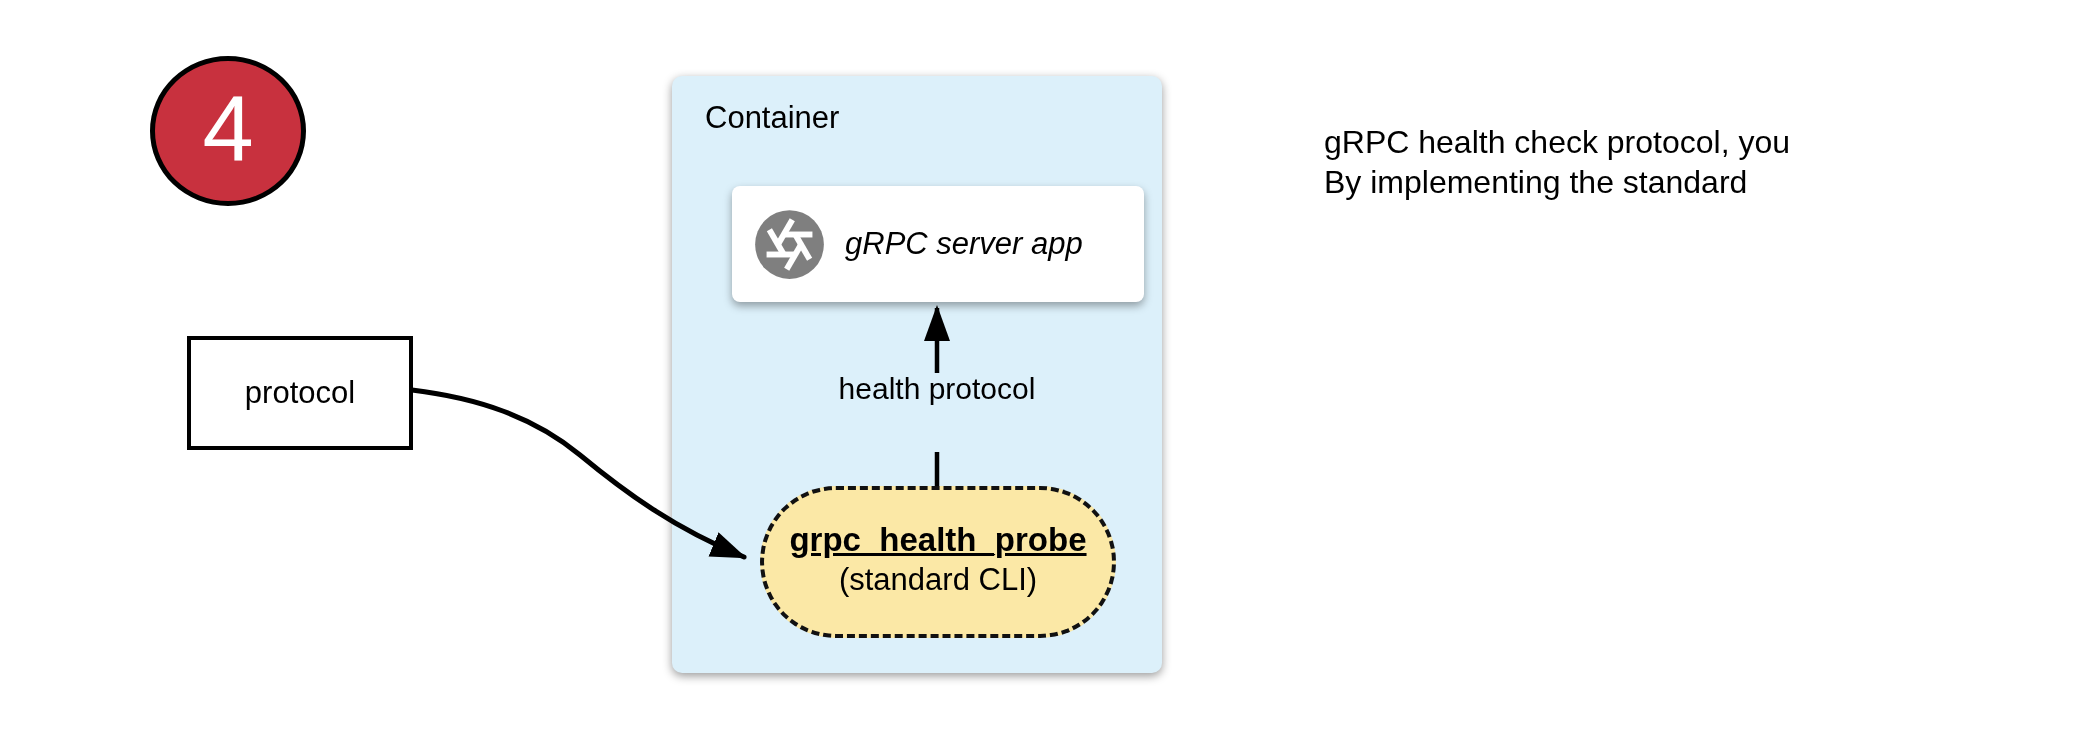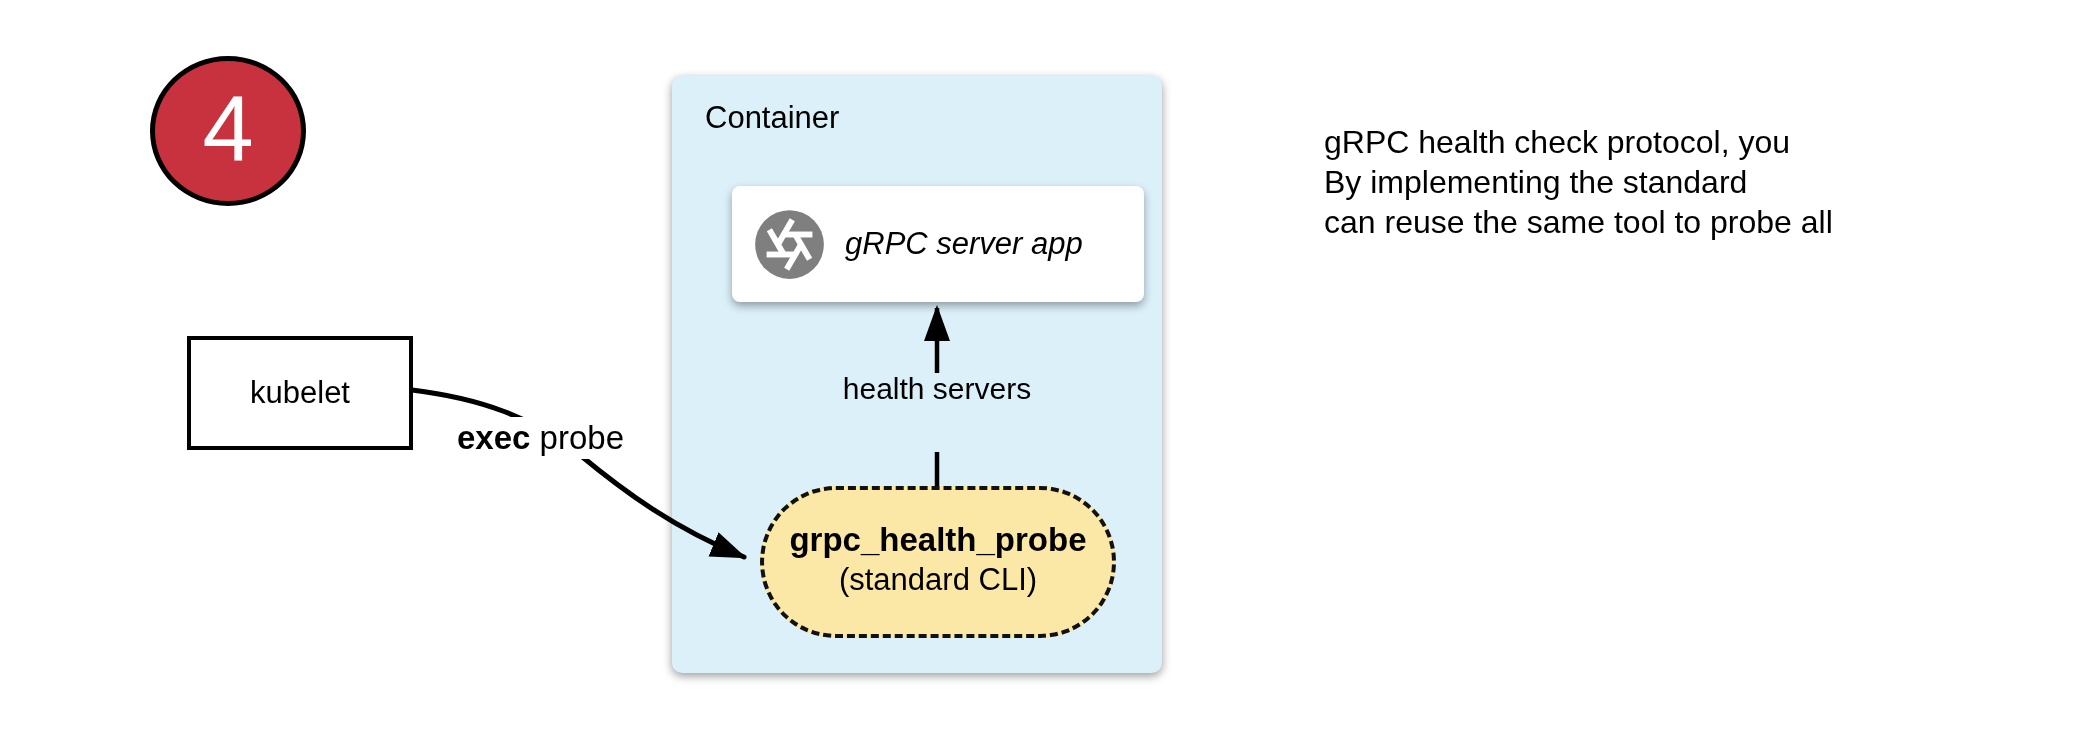--- a/index.html
+++ b/index.html
@@ -107,21 +107,21 @@
     width: 356px; height: 152px;
     background: #FBE8A6;
     border: 4px dashed #111;
     border-radius: 76px;
     box-sizing: border-box;
     display: flex; flex-direction: column;
     align-items: center; justify-content: center;
     padding-bottom: 6px;
     z-index: 2;
   }
-  .probe-name { font-size: 33px; font-weight: bold; line-height: 42px; }
+  .probe-name { font-size: 33px; font-weight: bold; line-height: 42px; text-decoration: underline; }
   .probe-sub  { font-size: 31px; line-height: 38px; }
 
   
   .arrows {
     position: absolute;
     left: 0; top: 0;
     width: 2100px; height: 750px;
     z-index: 5;
     pointer-events: none;
   }
@@ -138,21 +138,21 @@
 </head>
 <body>
 
 <div id="canvas">
 
   <div class="badge">
     <span class="badge-num">4</span>
   </div>
 
   <div class="kubelet">
-    <span>kubelet</span>
+    <span>protocol</span>
   </div>
 
   <div class="container-box">
     <div class="container-title">Container</div>
   </div>
 
   <div class="server-box">
     <svg class="icon" viewBox="0 0 24 24" aria-hidden="true">
       <circle cx="12" cy="12" r="11" fill="#7F7F7F"></circle>
       <g stroke="#ffffff" stroke-width="1.9" fill="none">
@@ -161,21 +161,21 @@
         <line x1="8.30" y1="12" x2="12.90" y2="4.05"></line>
         <line x1="10.15" y1="15.2" x2="5.56" y2="7.25"></line>
         <line x1="13.85" y1="15.2" x2="4.66" y2="15.2"></line>
         <line x1="15.70" y1="12" x2="11.10" y2="19.95"></line>
       </g>
     </svg>
     <span class="server-label">gRPC server app</span>
   </div>
 
   <div class="protocol-label">
-    <div>health servers</div>
+    <div>health protocol</div>
   </div>
 
   <div class="probe-node">
     <div class="probe-name">grpc_health_probe</div>
     <div class="probe-sub">(standard CLI)</div>
   </div>
 
   <svg class="arrows" viewBox="0 0 2100 750">
     <defs>
       <marker id="ah" markerUnits="userSpaceOnUse" markerWidth="38" markerHeight="28" refX="33" refY="13" orient="auto">
@@ -183,23 +183,19 @@
       </marker>
     </defs>
 
     <path d="M 412 390 C 478 398, 534 417, 580 455 S 674 528, 744 557" fill="none" stroke="#000" stroke-width="5" stroke-linecap="round" marker-end="url(#ah)"></path>
 
     <path d="M 937 373 L 937 308" fill="none" stroke="#000" stroke-width="4.5" marker-end="url(#ah)"></path>
 
     <path d="M 937 452 L 937 486" fill="none" stroke="#000" stroke-width="4.5"></path>
   </svg>
 
-  <div class="exec-label">
-    <b>exec</b><span> probe</span>
-  </div>
 
   <div class="note">
     <div>gRPC health check protocol, you</div>
     <div>By implementing the standard</div>
-    <div>can reuse the same tool to probe all</div>
   </div>
 
 </div>
 
 </body></html>

